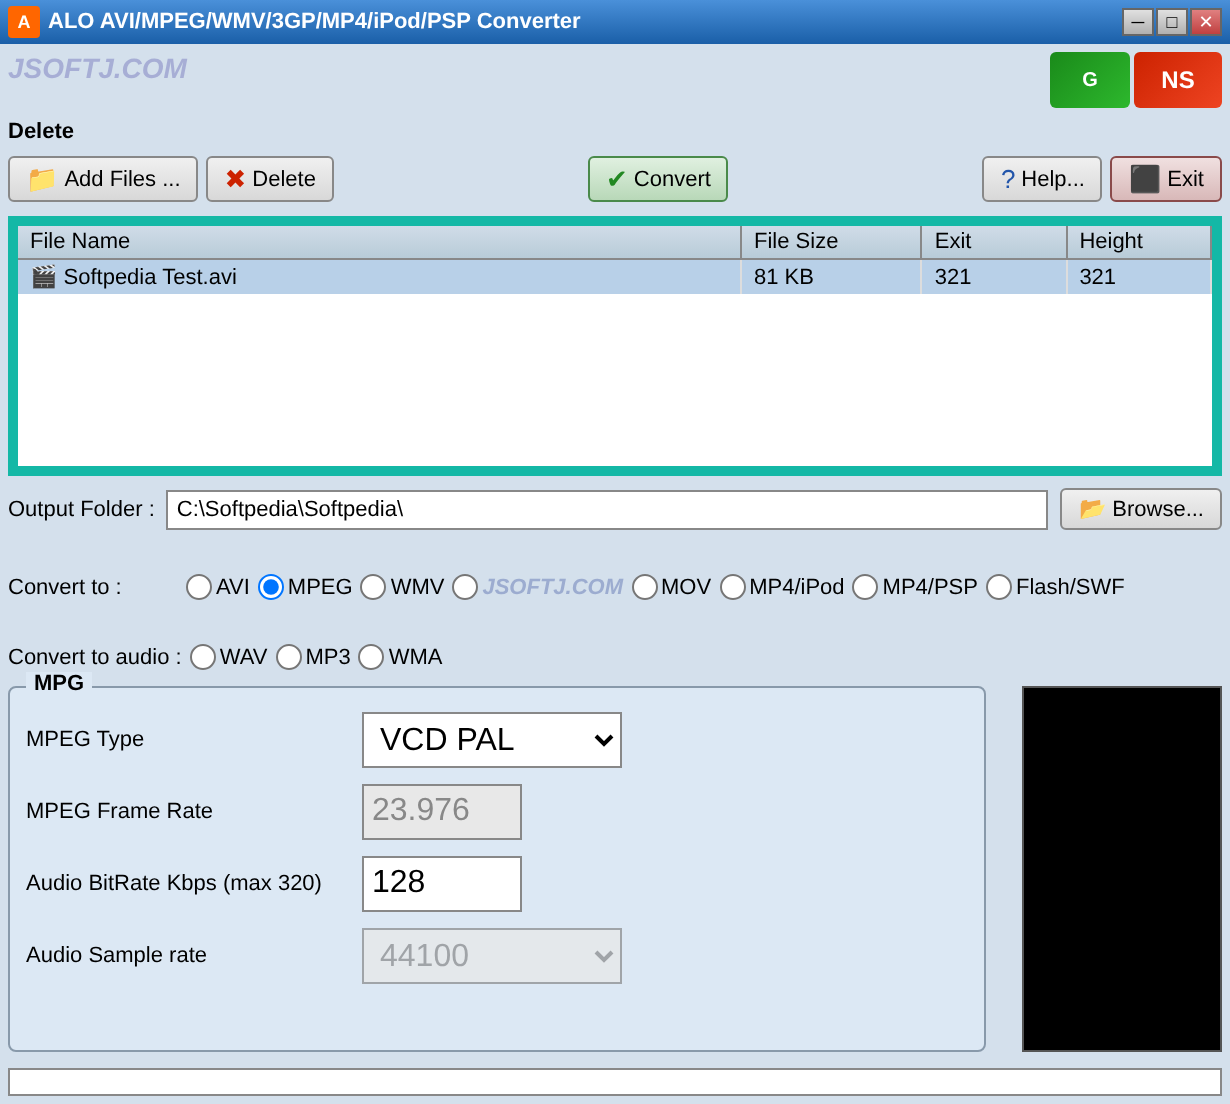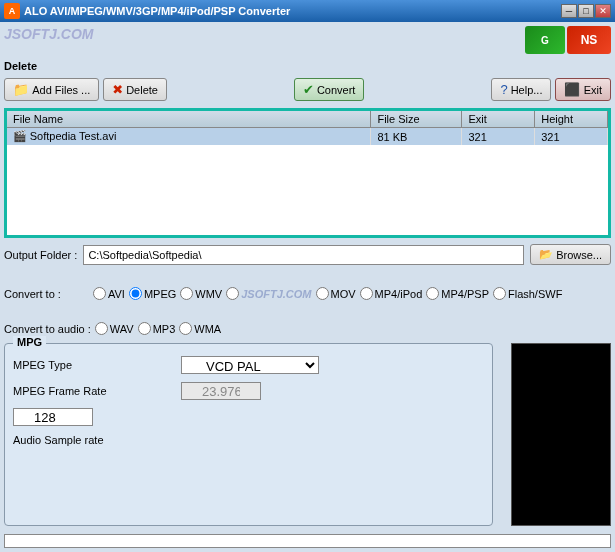--- a/index.html
+++ b/index.html
@@ -146,21 +146,21 @@
       border-color: #4a8a4a;
     }
     .toolbar-btn.exit-btn {
       background: linear-gradient(to bottom, #f0e0e0, #d8b8b8);
       border-color: #8a4a4a;
     }
     .spacer { flex: 1; }
 
     
     .file-table-container {
-      border: 3px solid #14b8a6;
+      border: 5px solid #14b8a6;
       background: white;
       flex: 1;
       min-height: 100px;
       max-height: 130px;
       overflow-y: auto;
     }
     .file-table {
       width: 100%;
       border-collapse: collapse;
       font-size: 11px;
@@ -249,26 +249,26 @@
       display: flex;
       align-items: center;
       margin-top: 8px;
       gap: 8px;
     }
     .settings-row label {
       min-width: 160px;
       font-size: 11px;
     }
     .settings-select, .settings-input {
-      height: 18px;
+      height: 28px;
       border: 1px solid #888;
       background: white;
-      font-size: 13px;
+      font-size: 16px;
       font-family: Tahoma, Arial, sans-serif;
-      padding: 1px 20px;
+      padding: 1px 4px;
     }
     .settings-select { min-width: 130px; }
     .settings-input { width: 80px; }
     .settings-select[disabled], .settings-input[disabled] {
       background: #e8e8e8;
       color: #888;
     }
 
     
     .preview-box {
@@ -457,25 +457,31 @@
           <option>DVD NTSC</option>
         </select>
       </div>
 
       <div class="settings-row">
         <label>MPEG Frame Rate</label>
         <input class="settings-input" type="text" disabled="" value="23.976" style="">
       </div>
 
       <div class="settings-row">
+        <label>Audio BitRate Kbps (max 320)</label>
         <input class="settings-input" type="text" value="128" style="">
       </div>
 
       <div class="settings-row">
         <label>Audio Sample rate</label>
+        <select class="settings-select" disabled="" style="width:80px;">
+          <option>44100</option>
+          <option>22050</option>
+          <option>11025</option>
+        </select>
       </div>
     </div>
 
     <div class="preview-box"></div>
   </div>
 
   <div class="progress-bar-container">
     <div class="progress-bar-fill" style="width:0%"></div>
   </div>
 

